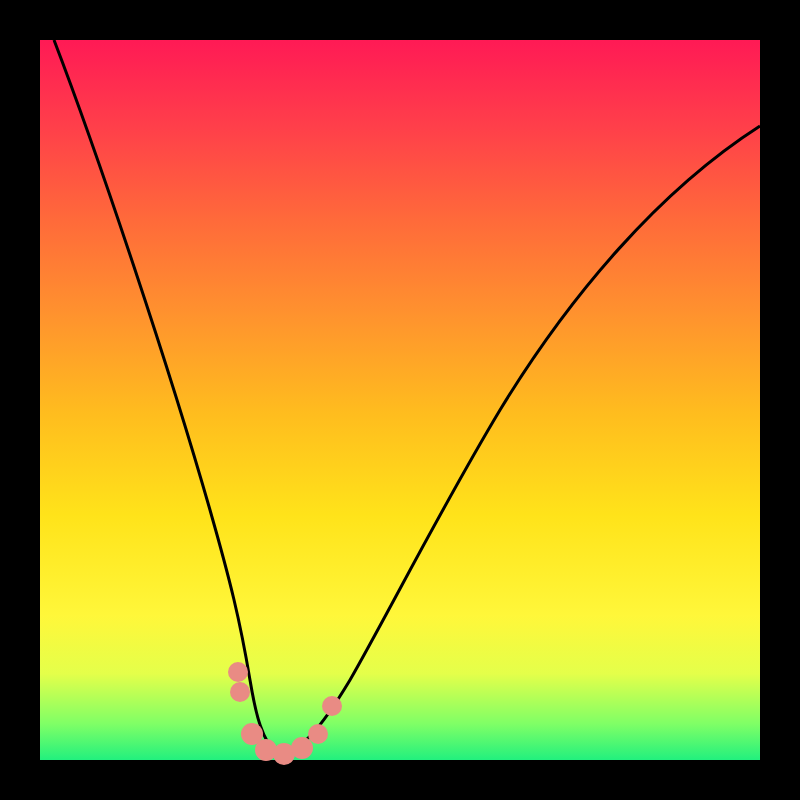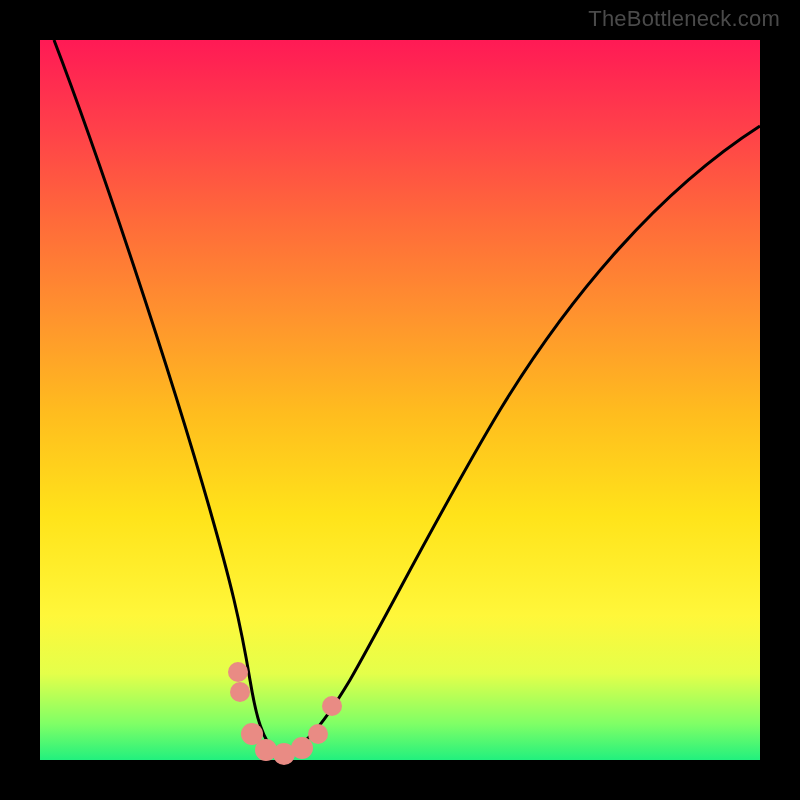--- a/index.html
+++ b/index.html
@@ -51,21 +51,20 @@
     color: #4a4a4a;
     font-size: 22px;
     font-weight: 500;
     letter-spacing: 0.2px;
   }
 </style>
 </head>
 <body>
 
 <div class="frame">
-  <div class="watermark">TheBottleneck.com</div>
 
   <div class="plot-area">
     <svg viewBox="0 0 720 720">
 
       <path d="M 14 0
                C 60 120, 130 330, 170 470
                C 190 540, 200 580, 210 640
                C 216 676, 222 700, 238 716" fill="none" stroke="#000" stroke-width="3"></path>
 
       <path d="M 238 716

